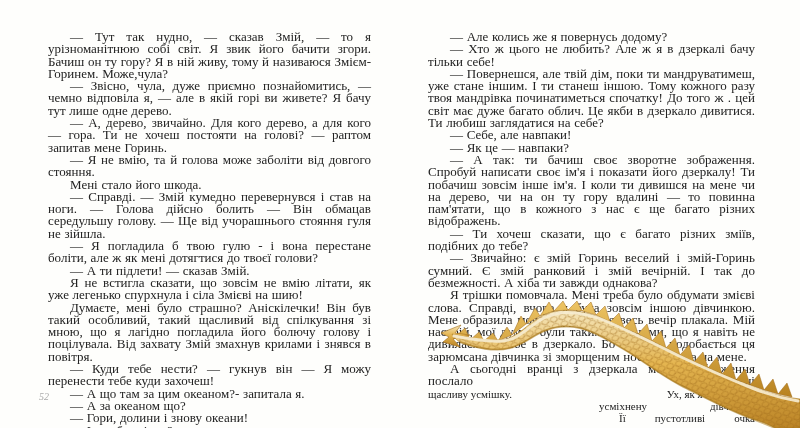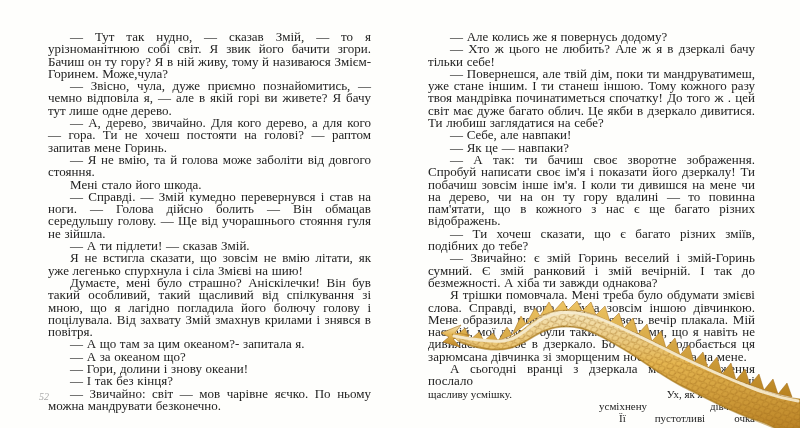--- a/index.html
+++ b/index.html
@@ -43,23 +43,25 @@
 
 <div>
 
   <div class="page-col left">
     <p>— Тут так нудно, — сказав Змій, — то я урізноманітнюю собі світ. Я звик його бачити згори. Бачиш он ту гору? Я в ній живу, тому й називаюся Змієм-Горинем. Може,чула?</p>
     <p>— Звісно, чула, дуже приємно познайомитись, — чемно відповіла я, — але в якій горі ви живете? Я бачу тут лише одне дерево.</p>
     <p>— А, дерево, звичайно. Для кого дерево, а для кого — гора. Ти не хочеш постояти на голові? — раптом запитав мене Горинь.</p>
     <p>— Я не вмію, та й голова може заболіти від довгого стояння.</p>
     <p>Мені стало його шкода.</p>
     <p>— Справді. — Змій кумедно перевернувся і став на ноги. — Голова дійсно болить — Він обмацав середульшу голову. — Ще від учорашнього стояння гуля не зійшла.</p>
+    <p>— Я погладила б твою гулю - і вона перестане боліти, але ж як мені дотягтися до твоєї голови?</p>
     <p>— А ти підлети! — сказав Змій.</p>
     <p>Я не встигла сказати, що зовсім не вмію літати, як уже легенько спурхнула і сіла Змієві на шию!</p>
     <p>Думаєте, мені було страшно? Аніскілечки! Він був такий особливий, такий щасливий від спілкування зі мною, що я лагідно погладила його болючу голову і поцілувала. Від захвату Змій змахнув крилами і знявся в повітря.</p>
+    <p>— Куди тебе нести? — гукнув він — Я можу перенести тебе куди захочеш!</p>
     <p>— А що там за цим океаном?- запитала я.</p>
     <p>— А за океаном що?</p>
     <p>— Гори, долини і знову океани!</p>
     <p>— І так без кінця?</p>
     <p>— Звичайно: світ — мов чарівне яєчко. По ньому можна мандрувати безконечно.</p>
   </div>
 
   <div class="pagenum">52</div>
 
   <div class="page-col right">

